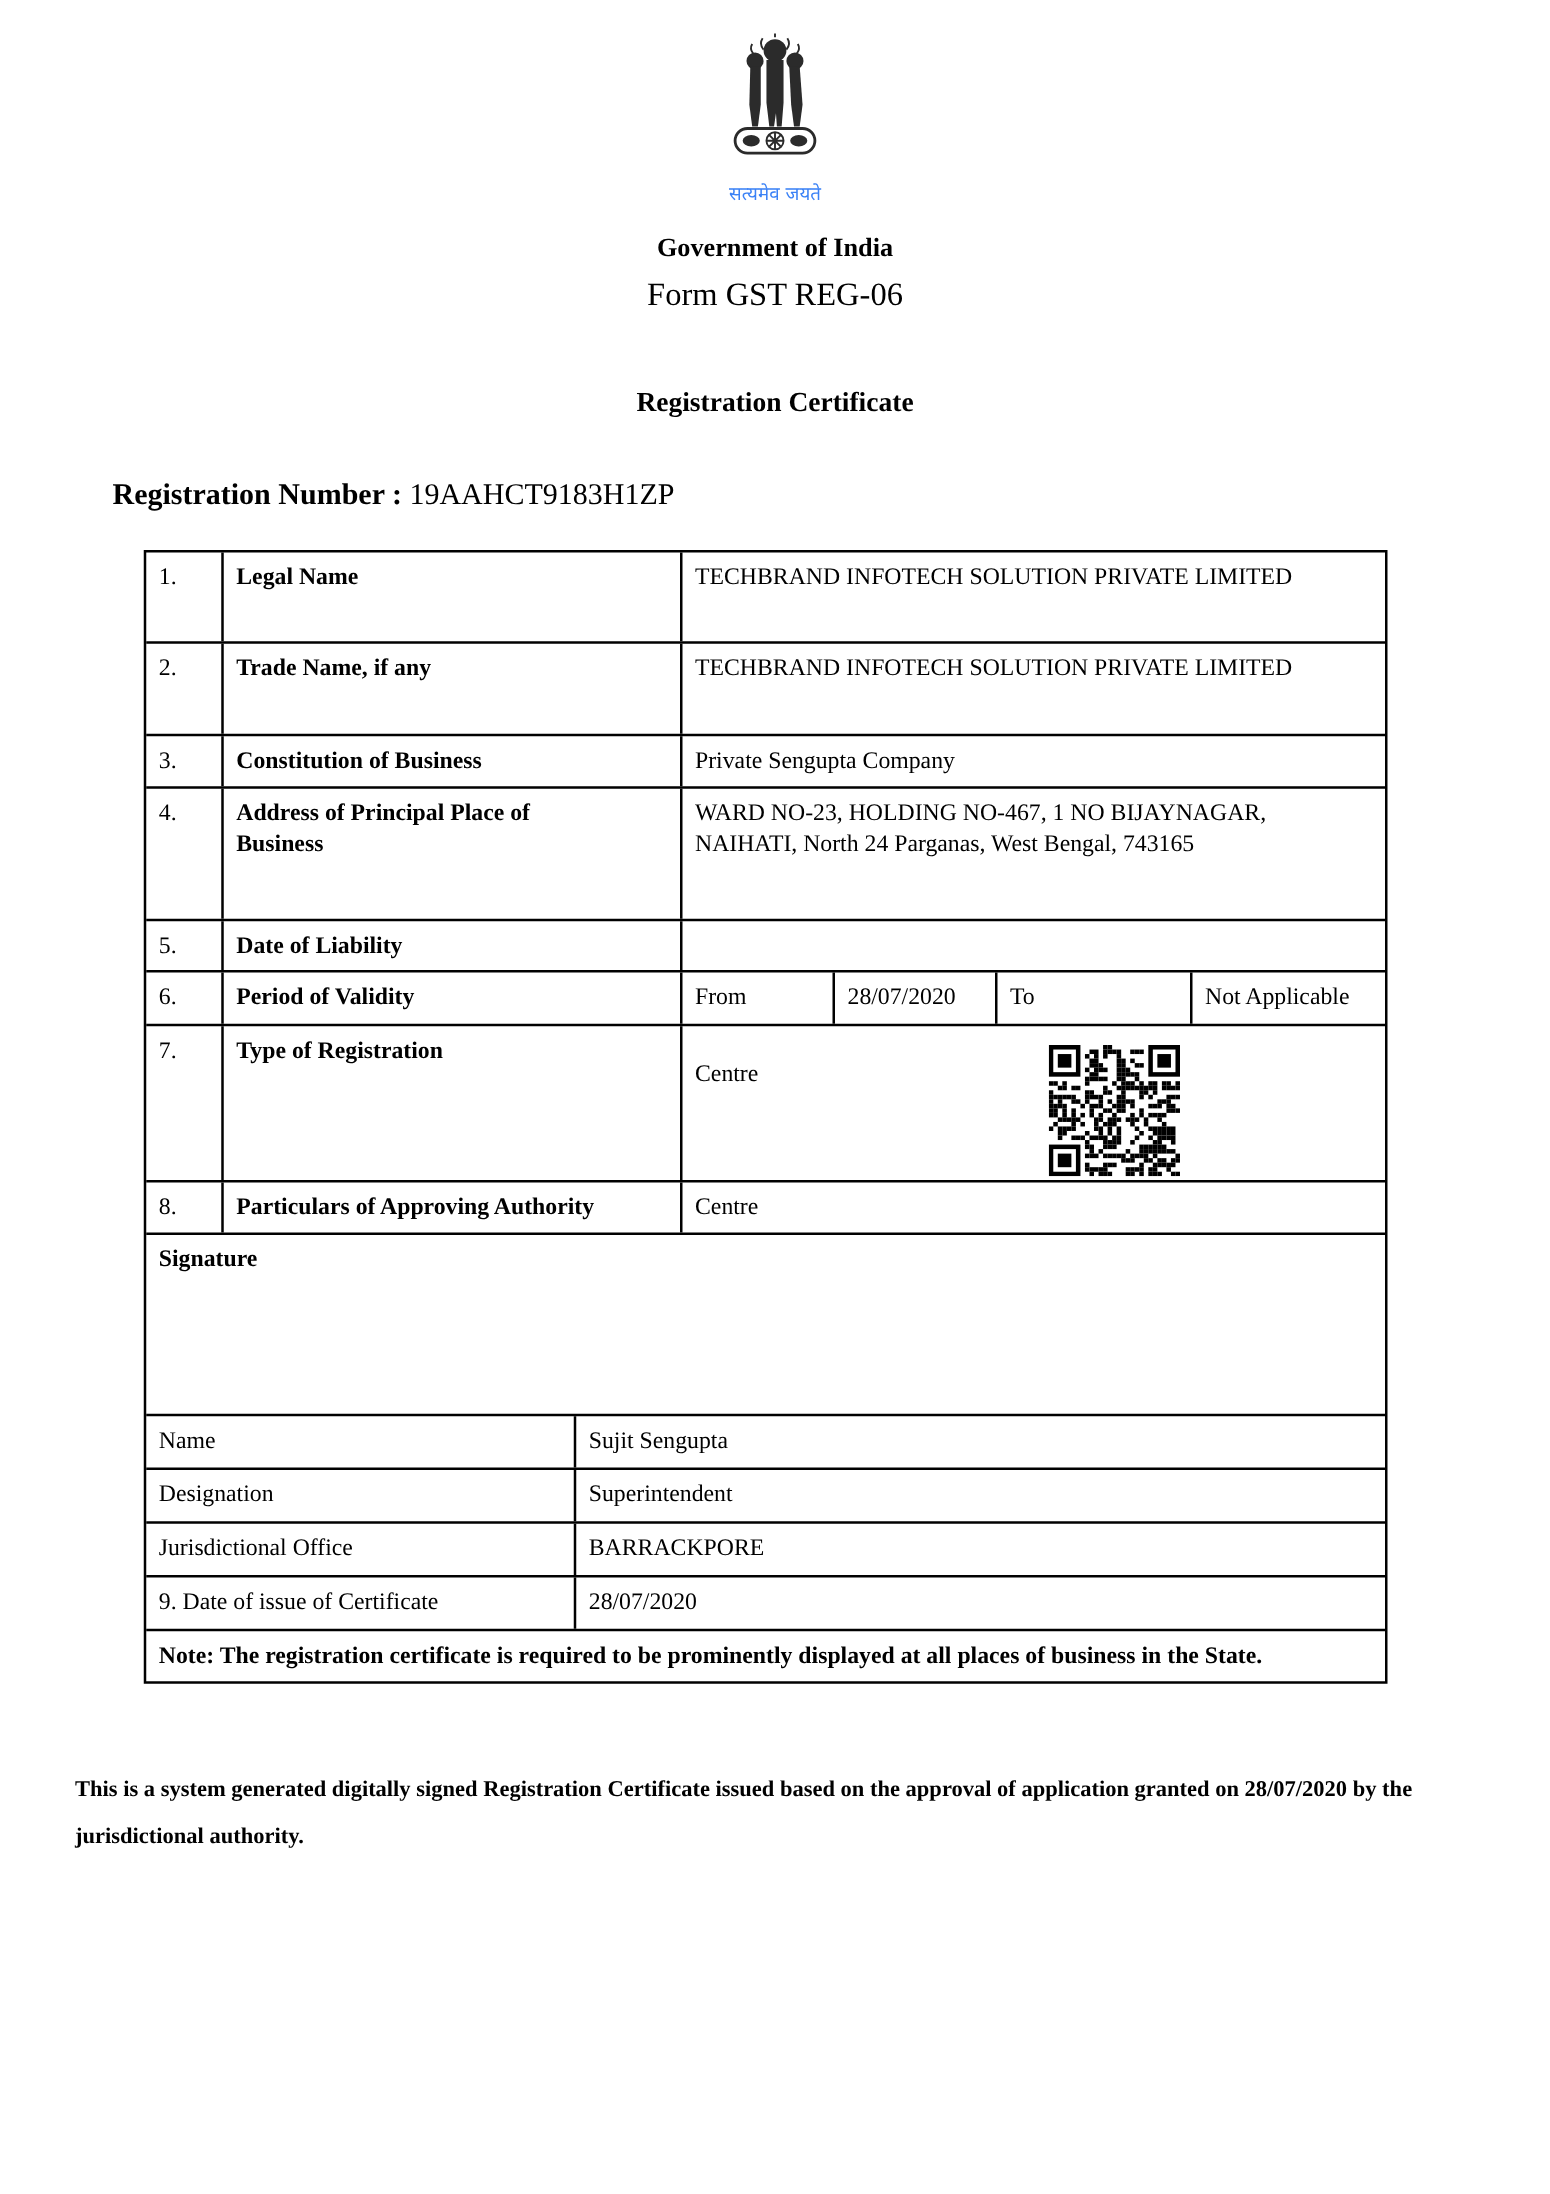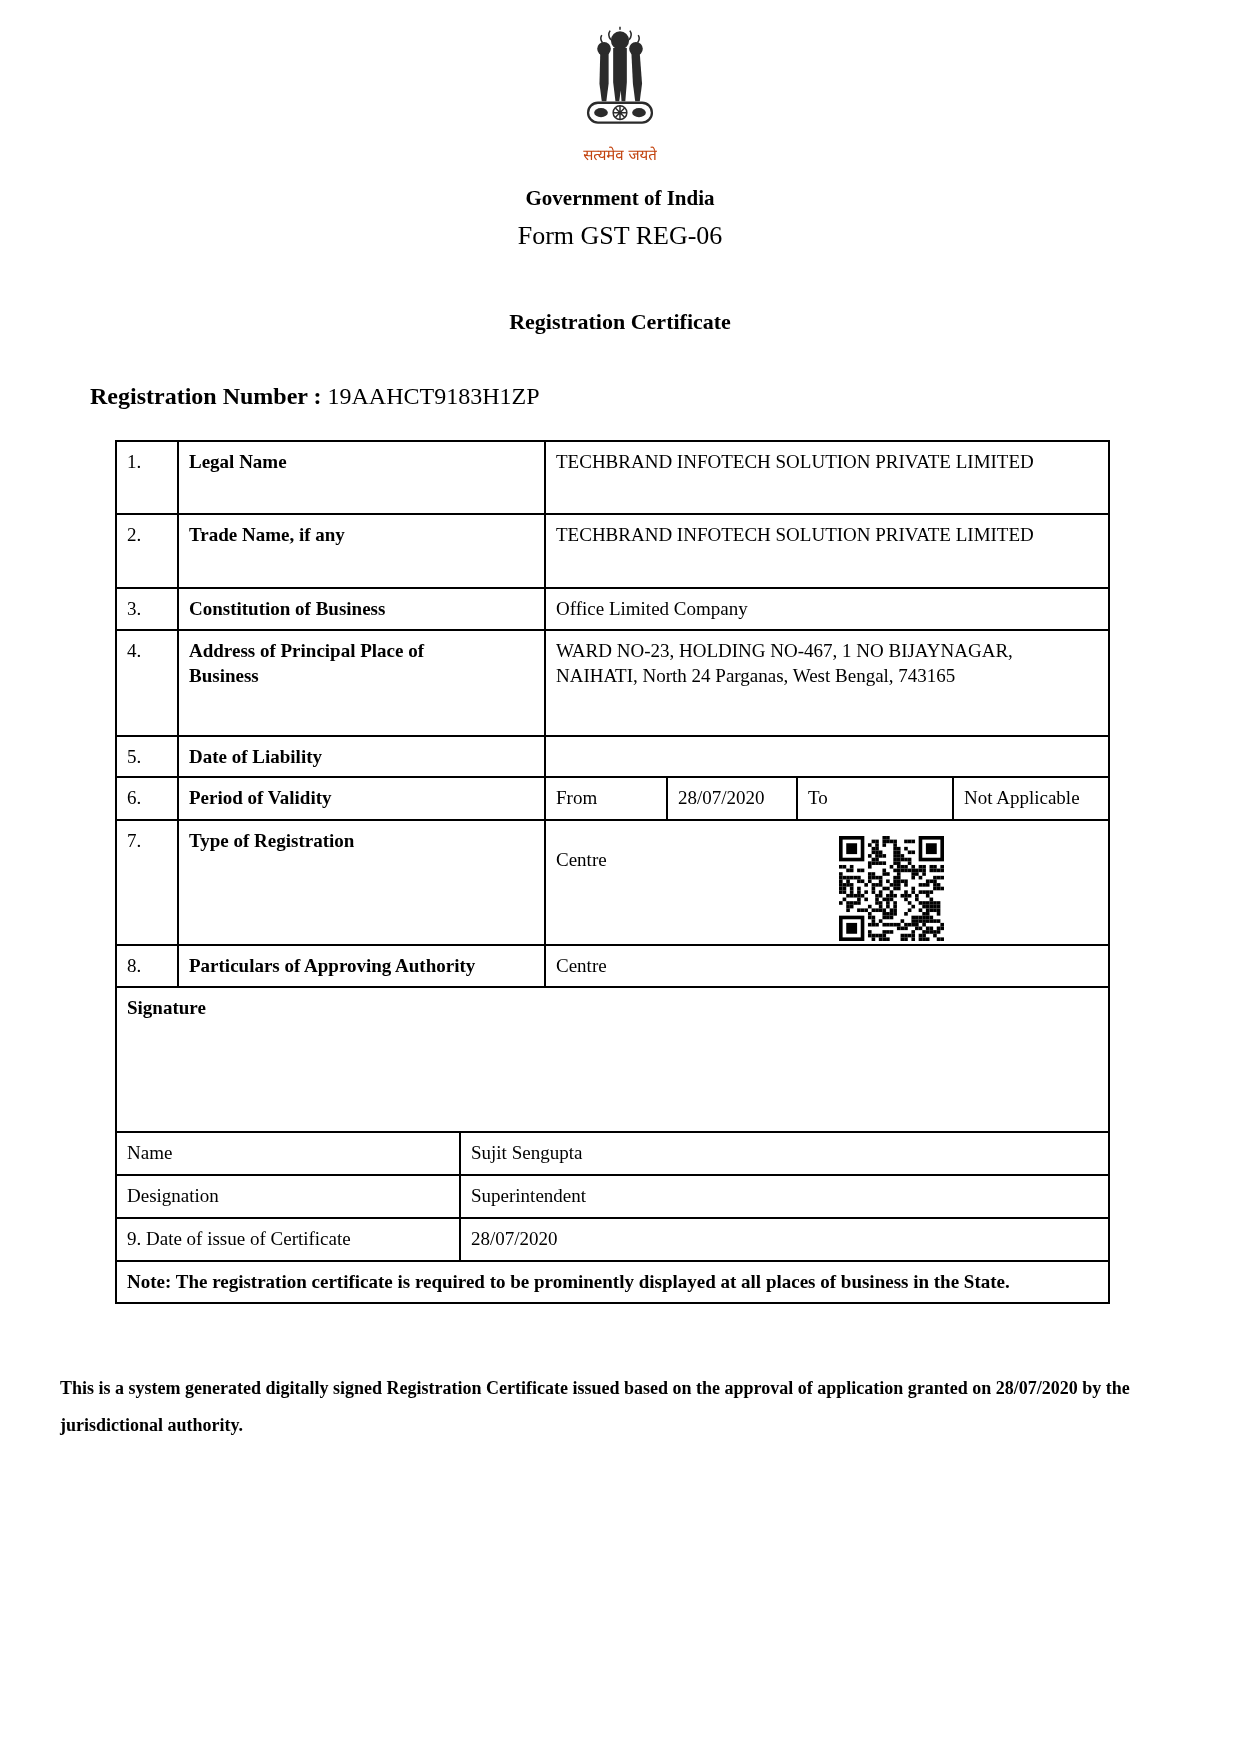--- a/index.html
+++ b/index.html
@@ -5,21 +5,21 @@
     * { box-sizing: border-box; margin: 0; padding: 0; }
     html, body { background: #ffffff; }
     body {
       width: 1240px; height: 1755px;
       font-family: "Liberation Serif", "DejaVu Serif", serif;
       color: #000; position: relative;
     }
     .top { text-align: center; }
     .emblem-wrap { padding-top: 26px; }
     .emblem-wrap svg { display: block; margin: 0 auto; }
-    .motto { font-size: 15px; margin-top: 4px; color: #c2410c; font-family: "DejaVu Sans", sans-serif; }
+    .motto { font-size: 15px; margin-top: 4px; color: #3b82f6; font-family: "DejaVu Sans", sans-serif; }
     .gov   { font-size: 21px; font-weight: bold; margin-top: 22px; }
     .form  { font-size: 26px; font-weight: normal; margin-top: 10px; }
     .rule  { font-size: 21px; font-style: italic; margin-top: 9px; }
     .certtitle { font-size: 22px; font-weight: bold; margin-top: 58px; text-align: center; }
     .regnum { margin: 48px 0 0 90px; font-size: 24px; }
     .regnum .b { font-weight: bold; }
 
     .gtable { margin: 30px 130px 0 115px; border: 2px solid #000; }
     .trow { display: grid; border-top: 2px solid #000; }
     .trow:first-child { border-top: none; }
@@ -95,21 +95,21 @@
 
   <div class="trow grid-a r2">
     <div class="cell">2.</div>
     <div class="cell bold">Trade Name, if any</div>
     <div class="cell">TECHBRAND INFOTECH SOLUTION PRIVATE LIMITED</div>
   </div>
 
   <div class="trow grid-a r3">
     <div class="cell">3.</div>
     <div class="cell bold">Constitution of Business</div>
-    <div class="cell">Office Limited Company</div>
+    <div class="cell">Private Sengupta Company</div>
   </div>
 
   <div class="trow grid-a r4">
     <div class="cell">4.</div>
     <div class="cell bold addr-label">Address of Principal Place of Business</div>
     <div class="cell">WARD NO-23, HOLDING NO-467, 1 NO BIJAYNAGAR, NAIHATI, North 24 Parganas, West Bengal, 743165</div>
   </div>
 
   <div class="trow grid-a r5">
     <div class="cell">5.</div>
@@ -481,20 +481,24 @@
   <div class="trow grid-b rb">
     <div class="cell">Name</div>
     <div class="cell">Sujit Sengupta</div>
   </div>
 
   <div class="trow grid-b rb">
     <div class="cell">Designation</div>
     <div class="cell">Superintendent</div>
   </div>
 
+  <div class="trow grid-b rb">
+    <div class="cell">Jurisdictional Office</div>
+    <div class="cell">BARRACKPORE</div>
+  </div>
 
   <div class="trow grid-b rb">
     <div class="cell">9. Date of issue of Certificate</div>
     <div class="cell">28/07/2020</div>
   </div>
 
   <div class="trow grid-f rnote">
     <div class="cell">Note: The registration certificate is required to be prominently displayed at all places of business in the State.</div>
   </div>
 

